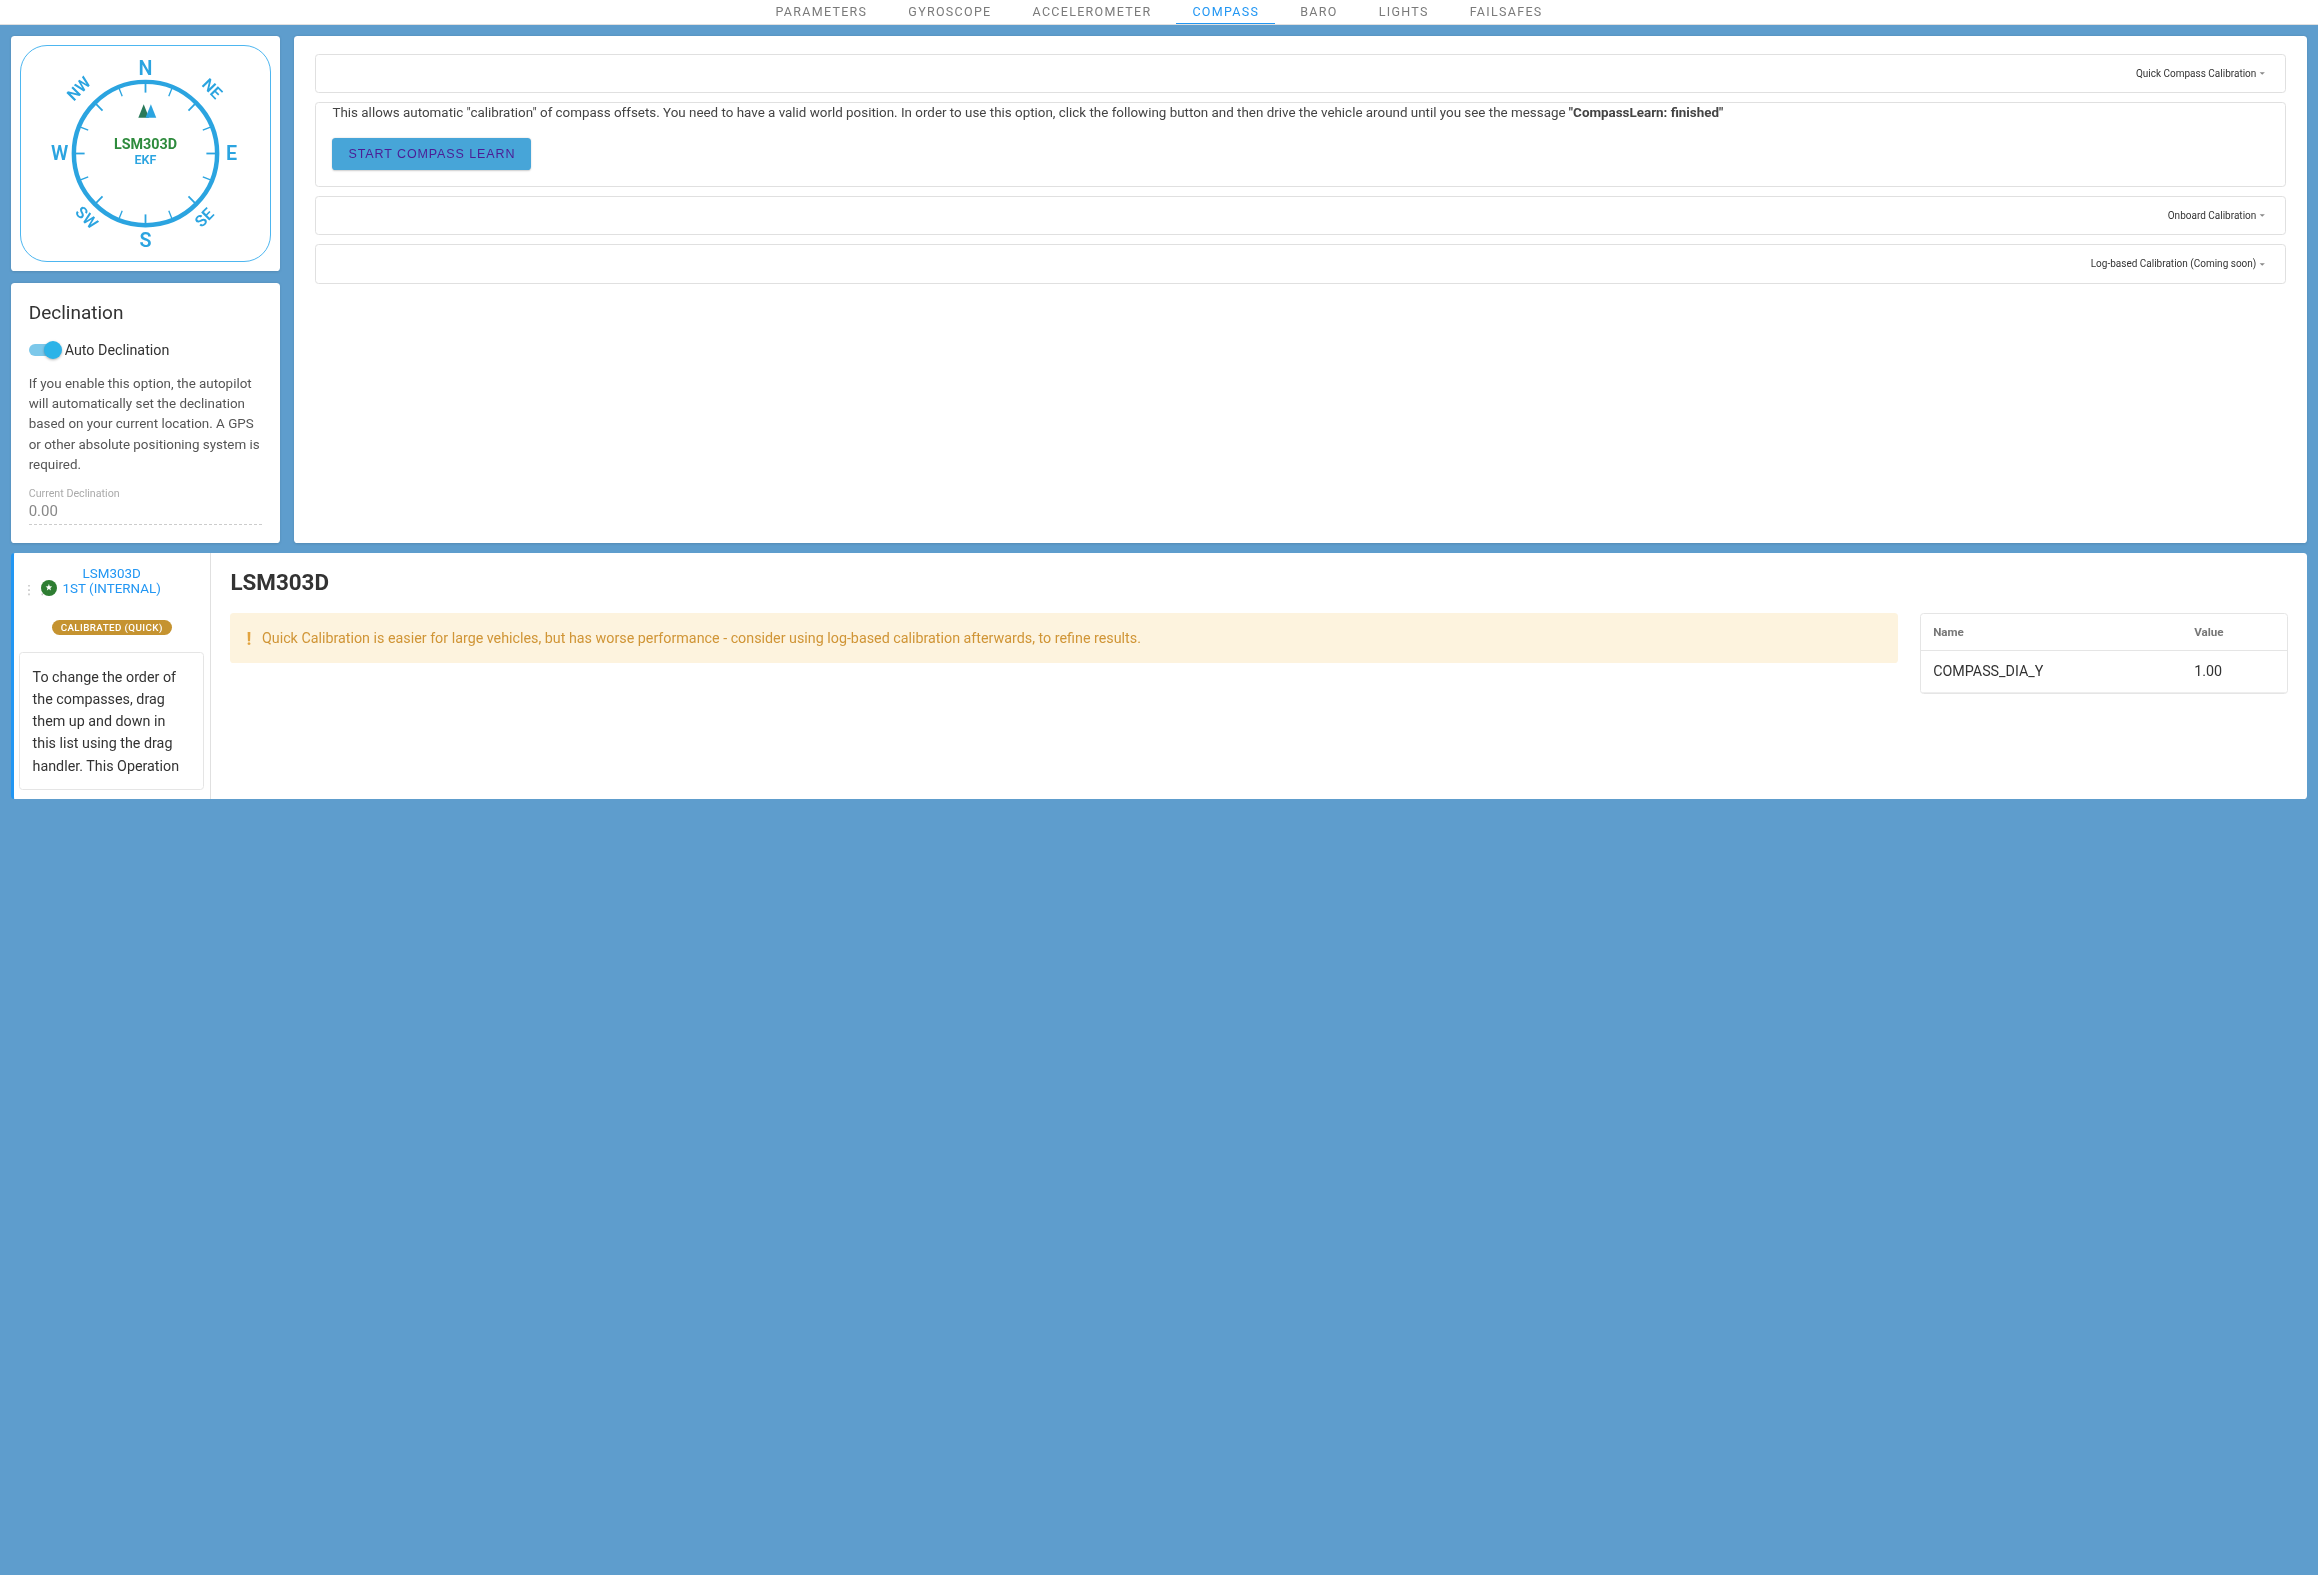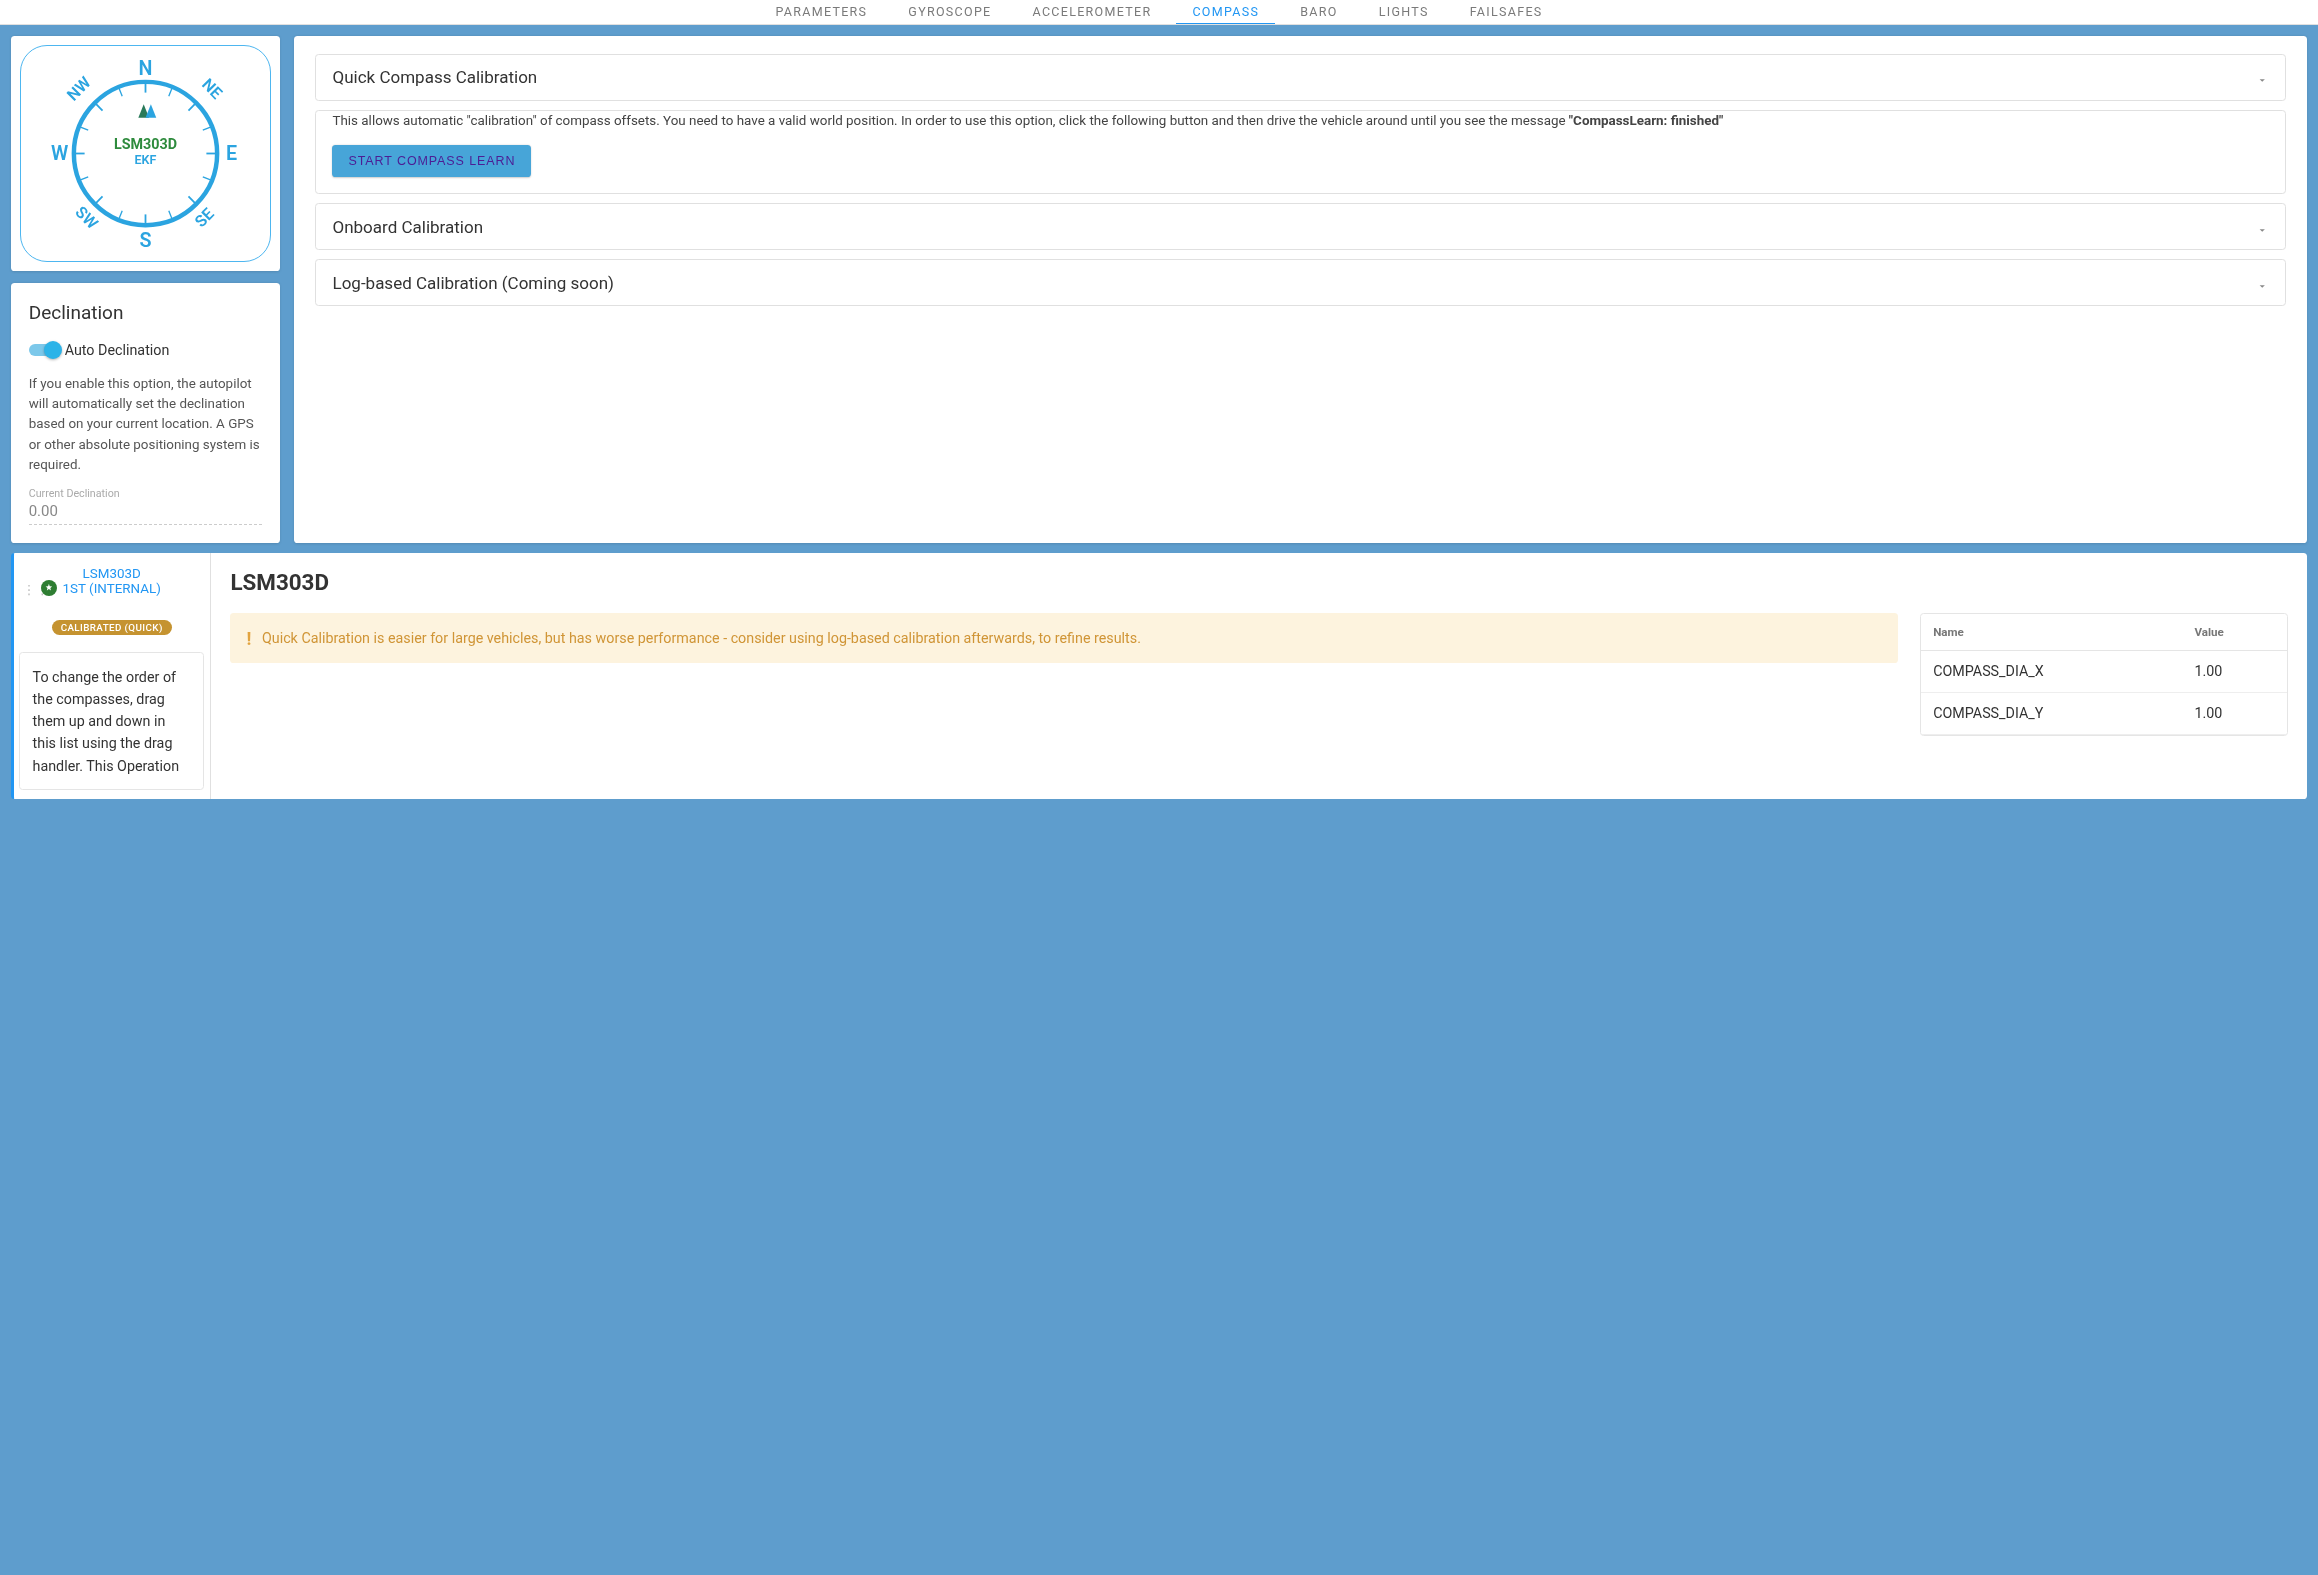--- a/index.html
+++ b/index.html
@@ -136,25 +136,25 @@
       font-weight: 600;
       margin-bottom: 16px;
     }
     .accordion {
       border: 0.9px solid #e0e0e0;
       border-radius: 3.6px;
       margin-bottom: 9px;
     }
     .accordion-header {
       display: flex;
-      justify-content: space-between;
+      justify-content: flex-end;
       align-items: center;
       padding: 12.5px 16px;
       cursor: pointer;
-      font-size: 17px;
+      font-size: 10px;
     }
     .chevron {
       width: 12.5px;
       height: 12.5px;
       display: inline-block;
     }
     .chevron svg { width: 100%; height: 100%; fill: #888; }
     .accordion-body {
       padding: 0 16px 16px 16px;
     }
@@ -457,24 +457,20 @@
         <div class="param-table">
           <table>
             <thead>
               <tr>
                 <th>Name</th>
                 <th>Value</th>
               </tr>
             </thead>
             <tbody>
               <tr>
-                <td>COMPASS_DIA_X</td>
-                <td>1.00</td>
-              </tr>
-              <tr>
                 <td>COMPASS_DIA_Y</td>
                 <td>1.00</td>
               </tr>
             </tbody>
           </table>
         </div>
       </div>
     </div>
 
   </div>

